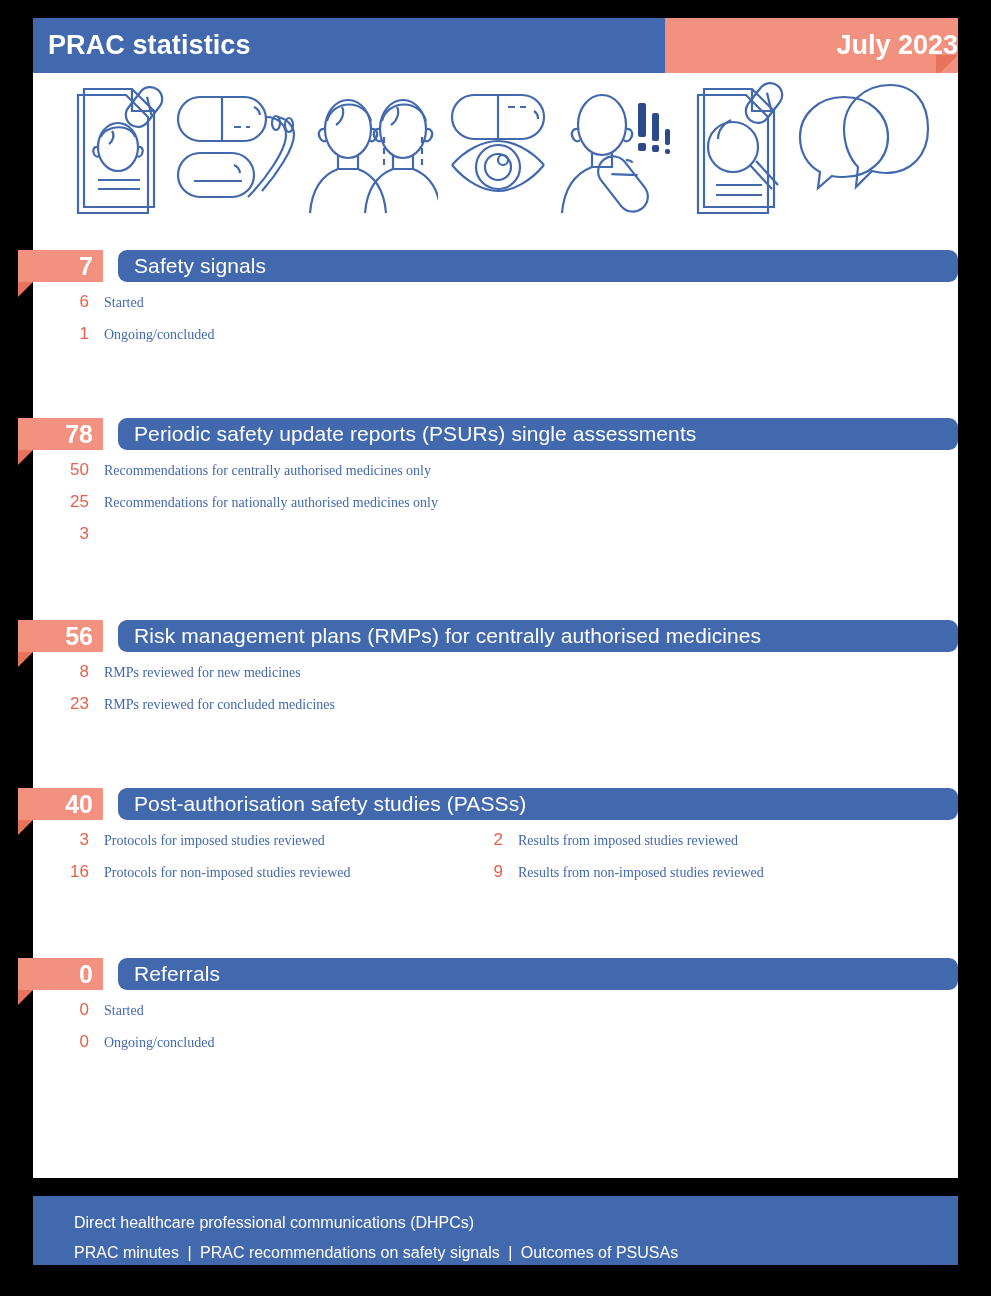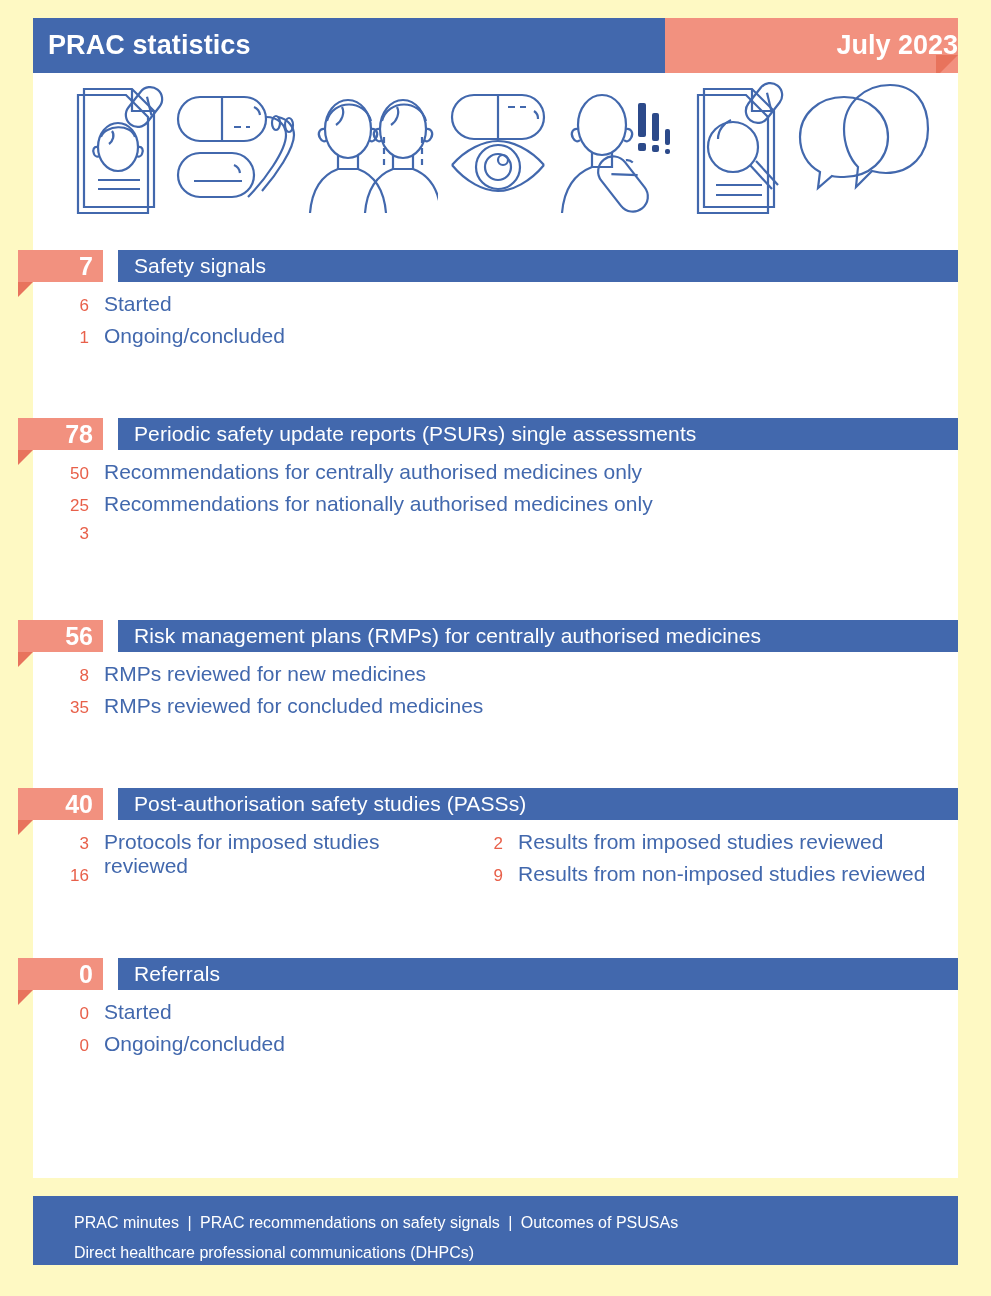--- a/index.html
+++ b/index.html
@@ -9,21 +9,21 @@
     height: 1296px;
     background: #bed6f0;
     font-family: "Liberation Sans", sans-serif;
     overflow: hidden;
   }
 
   .page {
     position: relative;
     width: 991px;
     height: 1296px;
-    background: #fef9c3;
+    background: #000000;
   }
 
   
   .header-row {
     position: absolute;
     left: 33px;
     top: 18px;
     width: 925px;
     height: 55px;
     display: flex;
@@ -126,20 +126,21 @@
   .sec-title-bar {
     position: absolute;
     left: 118px;
     top: 0;
     width: 840px;
     height: 32px;
     background: #4268ad;
     display: flex;
     align-items: center;
     padding-left: 16px;
+    border-radius: 9px;
   }
   .sec-title {
     color: #ffffff;
     font-size: 21px;
     letter-spacing: 0.1px;
   }
 
   
   .items {
     padding-top: 10px;
@@ -165,21 +166,22 @@
   .num-b {
     width: 75px;
     text-align: right;
     padding-right: 15px;
     color: #e8604a;
     font-size: 17px;
     flex: 0 0 auto;
   }
   .lbl {
     color: #4268ad;
-    font-size: 21px;
+    font-size: 14px;
+    font-family: Liberation Serif, serif;
   }
 
   
   .footer {
     position: absolute;
     left: 33px;
     top: 1196px;
     width: 925px;
     height: 69px;
     background: #4268ad;
@@ -376,21 +378,21 @@
     </div>
     <div class="items">
       <div class="row">
         <div class="col">
           <span class="num">8</span>
           <span class="lbl">RMPs reviewed for new medicines</span>
         </div>
       </div>
       <div class="row">
         <div class="col">
-          <span class="num">35</span>
+          <span class="num">23</span>
           <span class="lbl">RMPs reviewed for concluded medicines</span>
         </div>
       </div>
     </div>
   </div>
 
   <div class="section" style="top:788px">
     <div class="sec-head">
       <div class="badge">40</div>
       <div class="badge-fold"></div>
@@ -405,20 +407,21 @@
           <span class="lbl">Protocols for imposed studies reviewed</span>
         </div>
         <div class="col">
           <span class="num-b">2</span>
           <span class="lbl">Results from imposed studies reviewed</span>
         </div>
       </div>
       <div class="row">
         <div class="col col-a">
           <span class="num">16</span>
+          <span class="lbl">Protocols for non-imposed studies reviewed</span>
         </div>
         <div class="col">
           <span class="num-b">9</span>
           <span class="lbl">Results from non-imposed studies reviewed</span>
         </div>
       </div>
     </div>
   </div>
 
   <div class="section" style="top:958px">
@@ -439,23 +442,23 @@
       <div class="row">
         <div class="col col-a">
           <span class="num">0</span>
           <span class="lbl">Ongoing/concluded</span>
         </div>
       </div>
     </div>
   </div>
 
   <div class="footer">
+    <div class="footer-line">Direct healthcare professional communications (DHPCs)</div>
     <div class="footer-line">
       <span>PRAC minutes</span>
       <span class="footer-sep">|</span>
       <span>PRAC recommendations on safety signals</span>
       <span class="footer-sep">|</span>
       <span>Outcomes of PSUSAs</span>
     </div>
-    <div class="footer-line">Direct healthcare professional communications (DHPCs)</div>
   </div>
 
 </div>
 
 </body></html>

